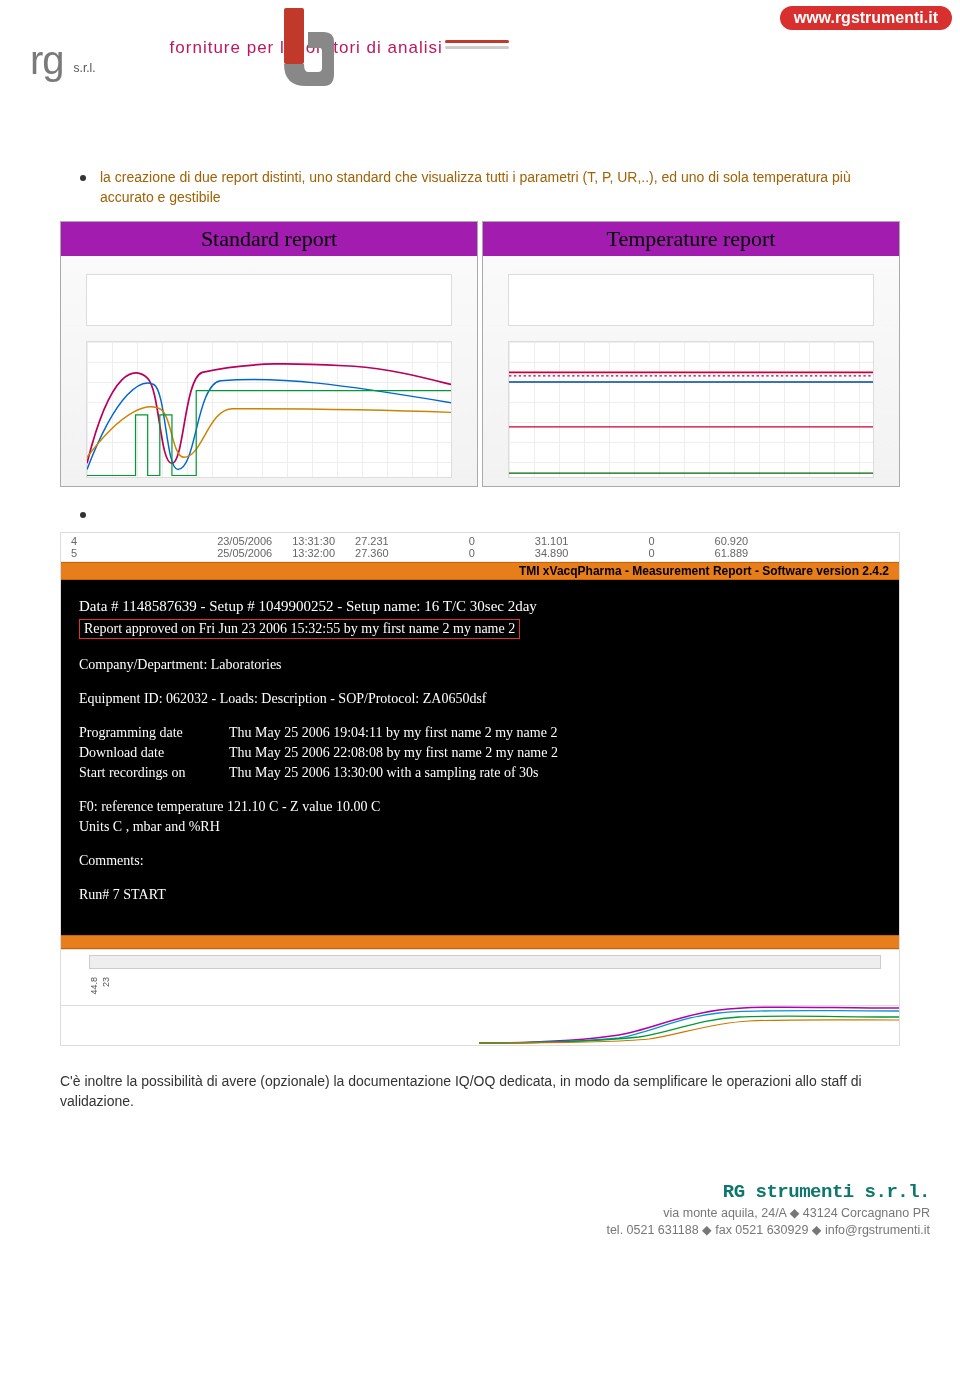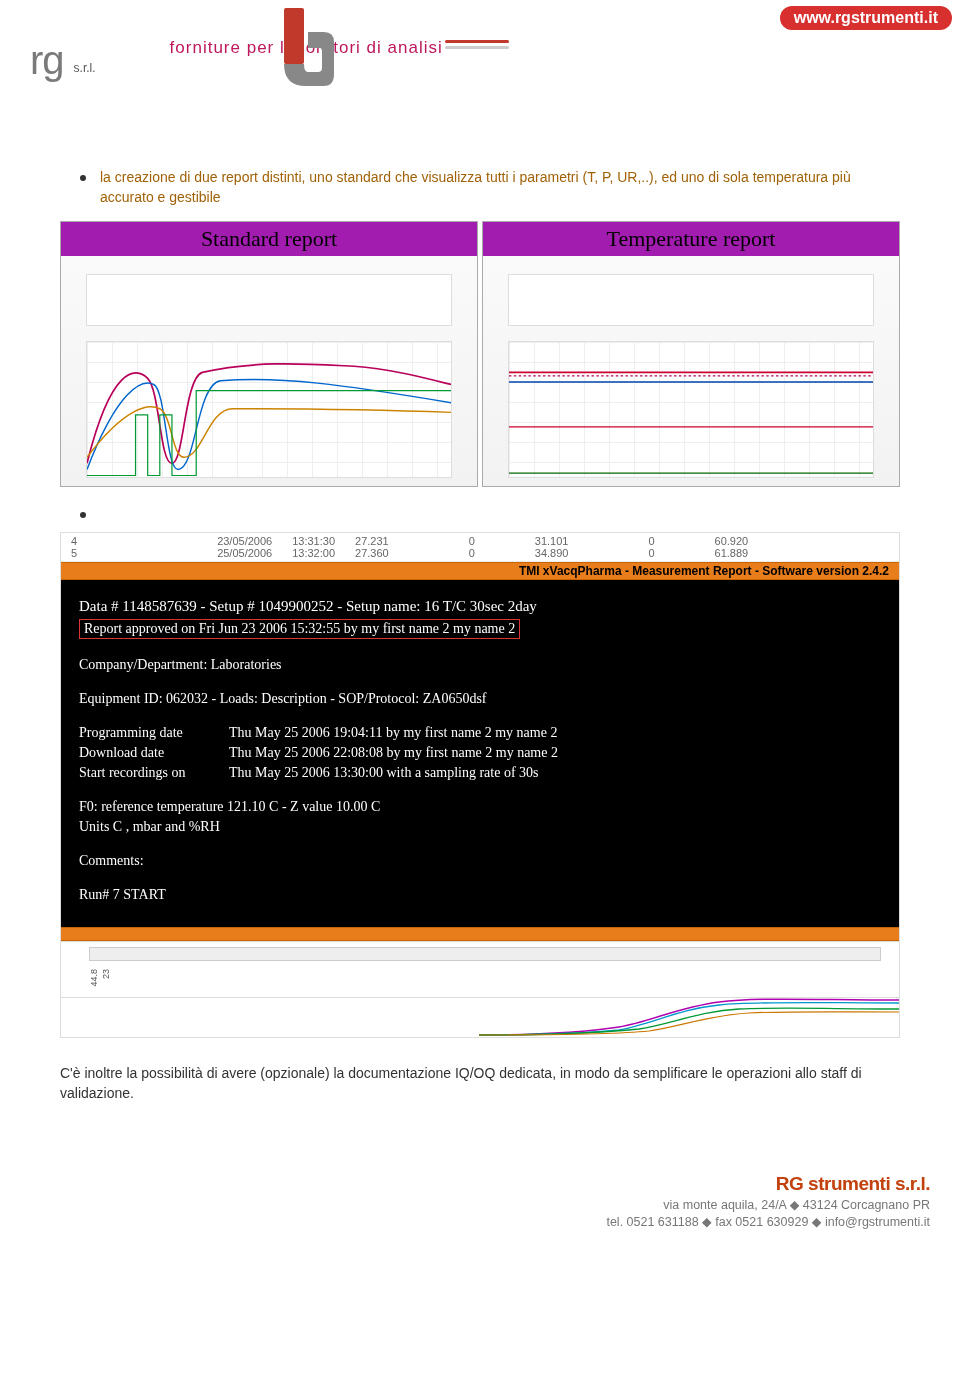--- a/index.html
+++ b/index.html
@@ -34,41 +34,41 @@
     linear-gradient(to right, #eee 1px, transparent 1px),
     linear-gradient(to bottom, #eee 1px, transparent 1px);
     background-size: 25px 20px; }
   .chart .squig { position:absolute; inset:0; }
 
   
   .report-block { border: 1px solid #ddd; margin: 4px 0 0 0; }
   .report-top-rows { background:#fff; padding: 2px 10px; font-size: 11px; color:#666; border-bottom:1px solid #eee;}
   .report-top-rows .rline { display:flex; gap:20px; }
   .report-bar-orange { background: #e87d1c; height: 18px; border-top:1px solid #c96400; border-bottom:1px solid #c96400; color:#000; font-weight:bold; font-size:12px; text-align:right; padding:1px 10px 0 0; white-space:nowrap; overflow:hidden; }
-  .report-body { background:#000; color:#fff; padding: 14px 18px 20px 18px; font-family: "Times New Roman", serif; font-size: 14px; }
+  .report-body { background:#000; color:#fff; padding: 14px 18px 28px 18px; font-family: "Times New Roman", serif; font-size: 14px; }
   .rb-line { margin: 4px 0; }
   .rb-title { font-size: 15px; }
   .rb-approved { border: 1px solid #d33; padding: 1px 4px; display: inline-block; }
   .rb-sep { height: 10px; }
   .rb-row { display:flex; }
   .rb-label { width: 150px; }
   .report-bar-orange2 { background: #e87d1c; height: 14px; border-top:1px solid #c96400; border-bottom:1px solid #c96400; }
   .report-footer-area { height: 56px; background:#fff; position:relative; border-top:1px solid #ddd; }
   .report-footer-area .scroll { position:absolute; left:28px; right:18px; bottom:36px; height:14px; background:#eee; border:1px solid #ccc; }
   .report-footer-area .axis { position:absolute; left:28px; right:18px; bottom:6px; height:22px; }
   .axis .tick1 { position:absolute; left:0; top:0; font-size:9px; writing-mode:vertical-rl; transform:rotate(180deg); color:#555; }
   .axis .tick2 { position:absolute; left:12px; top:0; font-size:9px; writing-mode:vertical-rl; transform:rotate(180deg); color:#555; }
   .report-graph-strip { height: 40px; background:#fff; position:relative; overflow:hidden; border-top:1px solid #ddd;}
   .report-graph-strip svg { position:absolute; right:0; bottom:0; }
 
   .final-para { font-size:14px; line-height:1.4; margin: 26px 0 0 0; }
 
   
   .footer { margin-top: 50px; text-align: right; padding: 0 30px 14px 0; }
-  .footer-name { font-family: Liberation Sans, sans-serif; font-size: 19px; color:#c2410c; font-weight:bold; letter-spacing:-0.5px;}
+  .footer-name { font-family: Liberation Mono, monospace; font-size: 19px; color:#0f766e; font-weight:bold; letter-spacing:-0.5px;}
   .footer-addr { font-size: 12.5px; color:#777; margin-top:2px;}
 </style>
 </head>
 <body>
 
 <div class="header">
   <div class="website-badge">www.rgstrumenti.it</div>
   <div class="logo-icon">
     <svg width="100" height="90" viewBox="0 0 100 90">
       <rect x="46" y="0" width="20" height="56" fill="#c0392b" rx="2"></rect>

